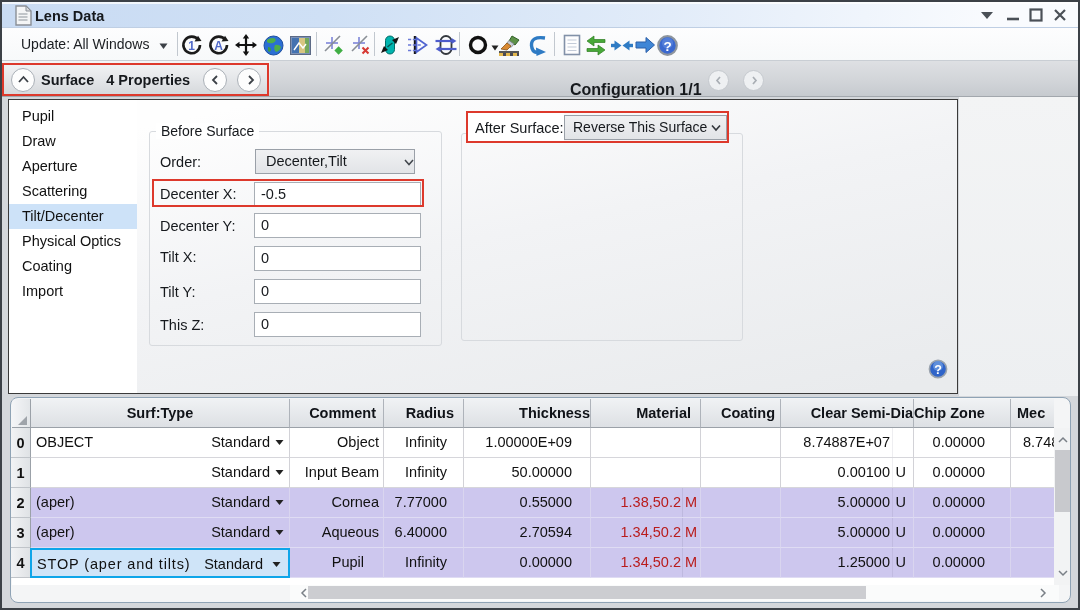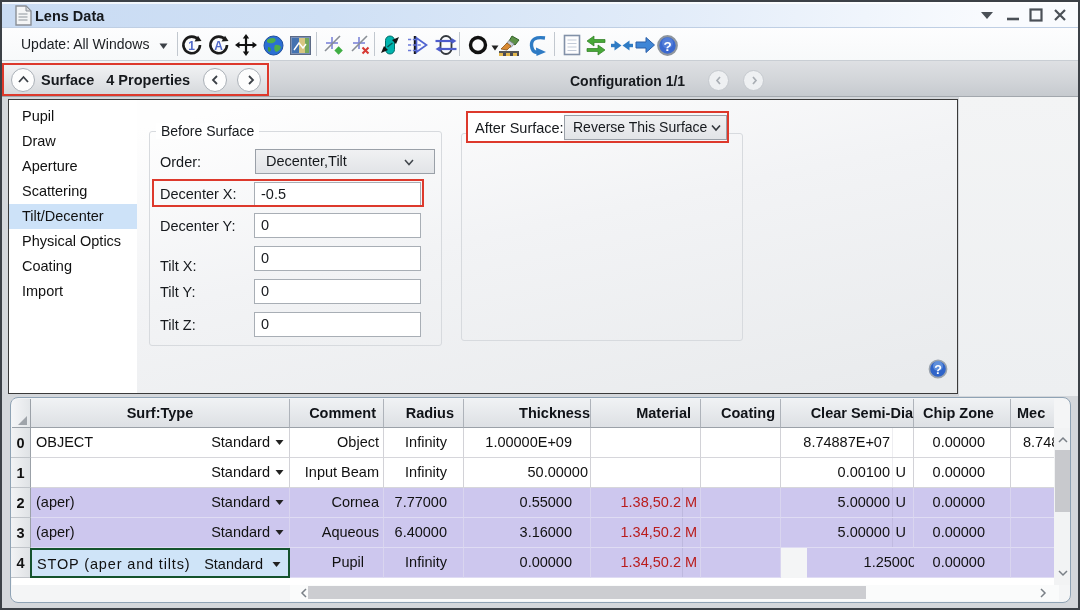--- a/index.html
+++ b/index.html
@@ -184,21 +184,21 @@
     </svg>
   <div class="bold14 abs" style="left:39px;top:11px">Surface&nbsp;&nbsp;&nbsp;4 Properties</div>
   <div class="circbtn" style="left:201px;top:7px;width:24px;height:24px;"></div>
   <svg class="abs" style="left:208px;top:13px" width="10" height="12">
       <path d="M7 2 L3 6 L7 10" fill="none" stroke="#3c4147" stroke-width="1.8"></path>
     </svg>
   <div class="circbtn" style="left:235px;top:7px;width:24px;height:24px;"></div>
   <svg class="abs" style="left:244px;top:13px" width="10" height="12">
       <path d="M3 2 L7 6 L3 10" fill="none" stroke="#3c4147" stroke-width="1.8"></path>
     </svg>
-  <div class="bold14 abs" style="left:568px;top:12px;font-size:14px;">Configuration 1/1</div>
+  <div class="bold14 abs" style="left:568px;top:20px;font-size:16px;">Configuration 1/1</div>
   <div class="circbtn" style="left:706px;top:9px;width:21px;height:21px;background:#eef0f2;border-color:#c5c9ce;"></div>
   <svg class="abs" style="left:712px;top:14px" width="9" height="11">
       <path d="M6 2 L3 5.5 L6 9" fill="none" stroke="#a9aeb4" stroke-width="1.7"></path>
     </svg>
   <div class="circbtn" style="left:741px;top:9px;width:21px;height:21px;background:#eef0f2;border-color:#c5c9ce;"></div>
   <svg class="abs" style="left:748px;top:14px" width="9" height="11">
       <path d="M3 2 L6 5.5 L3 9" fill="none" stroke="#a9aeb4" stroke-width="1.7"></path>
     </svg>
 </div>
 <div class="redbox" style="left:2px;top:63px;width:267px;height:33px;"></div>
@@ -215,34 +215,34 @@
     <div class="sel">Tilt/Decenter</div>
     <div>Physical Optics</div>
     <div>Coating</div>
     <div>Import</div>
   </div>
 </div>
 
 <div class="grpbox" style="left:149px;top:131px;width:293px;height:215px;"></div>
 <div class="grplabel" style="left:156px;top:123px;">Before Surface</div>
 <div class="lbl" style="left:160px;top:154px;">Order:</div>
-<div class="drop" style="left:255px;top:149px;width:180px;height:25px;">Decenter,Tilt</div>
+<div class="drop" style="left:255px;top:149px;width:160px;height:25px;">Decenter,Tilt</div>
 <svg class="abs" style="left:404px;top:159px;z-index:5" width="10" height="7">
     <path d="M1 1 L5 5.5 L9 1" fill="none" stroke="#41464c" stroke-width="1.5"></path>
   </svg>
 <div class="lbl" style="left:160px;top:186px;">Decenter X:</div>
 <div class="input" style="left:254px;top:182px;width:167px;height:25px;">-0.5</div>
 <div class="redbox" style="left:152px;top:179px;width:272px;height:28px;"></div>
 <div class="lbl" style="left:160px;top:218px;">Decenter Y:</div>
 <div class="input" style="left:254px;top:213px;width:167px;height:25px;">0</div>
-<div class="lbl" style="left:160px;top:258px;">Tilt X:</div>
+<div class="lbl" style="left:160px;top:249px;">Tilt X:</div>
 <div class="input" style="left:254px;top:246px;width:167px;height:25px;">0</div>
 <div class="lbl" style="left:160px;top:284px;">Tilt Y:</div>
 <div class="input" style="left:254px;top:279px;width:167px;height:25px;">0</div>
-<div class="lbl" style="left:160px;top:317px;">Tilt Z:</div>
+<div class="lbl" style="left:160px;top:317px;">This Z:</div>
 <div class="input" style="left:254px;top:312px;width:167px;height:25px;">0</div>
 
 <div class="grpbox" style="left:461px;top:133px;width:282px;height:208px;"></div>
 <div class="abs" style="left:468px;top:113px;width:96px;height:28px;background:#fff;"></div>
 <div class="lbl" style="left:475px;top:120px;">After Surface:</div>
 <div class="drop" style="left:564px;top:115px;width:163px;height:25px;padding-left:8px;font-size:14px;">Reverse This Surface</div>
 <svg class="abs" style="left:711px;top:124px;z-index:5" width="10" height="8">
     <path d="M1 1.5 L5 6 L9 1.5" fill="none" stroke="#33373c" stroke-width="1.6"></path>
   </svg>
 <div class="redbox" style="left:466px;top:111px;width:263px;height:32px;"></div>
@@ -260,21 +260,21 @@
         <path d="M9 0 V9 H0 z" fill="#9fa4aa"></path>
       </svg>
   </div>
   <div class="gh cellsep" style="left:20px;width:259px;text-align:center;line-height:29px;">Surf:Type</div>
   <div class="gh cellsep" style="left:279px;width:94px;text-align:right;line-height:29px;padding-right:7px;">Comment</div>
   <div class="gh cellsep" style="left:373px;width:80px;text-align:right;line-height:29px;padding-right:9px;">Radius</div>
   <div class="gh cellsep" style="left:453px;width:127px;text-align:right;line-height:29px;">Thickness</div>
   <div class="gh cellsep" style="left:580px;width:110px;text-align:right;line-height:29px;padding-right:9px;">Material</div>
   <div class="gh cellsep" style="left:690px;width:80px;text-align:right;line-height:29px;padding-right:5px;">Coating</div>
   <div class="gh cellsep" style="left:770px;width:133px;text-align:right;line-height:29px;">Clear Semi-Dia</div>
-  <div class="gh cellsep" style="left:903px;width:97px;text-align:center;line-height:29px;padding-right:7px;">Chip Zone</div>
+  <div class="gh cellsep" style="left:903px;width:97px;text-align:left;line-height:29px;padding-right:7px;">Chip Zone</div>
   <div class="gh" style="left:1000px;width:43px;text-align:left;line-height:29px;padding-left:6px;">Mec</div>
   <div id="rows">
       <div class="row" style="left:0;top:30px;width:1043px;">
         <div class="rownum">0</div>
         <div class="cell" style="left:20px;width:259px;">
           <span style="position:absolute;left:5px;">OBJECT</span>
           <span style="position:absolute;right:19px;">Standard</span>
           <svg style="position:absolute;right:5px;top:11px" width="9" height="7">
             <path d="M0.5 1 h8 l-4 5 z" fill="#222"></path>
           </svg>
@@ -299,21 +299,21 @@
         <div class="rownum">1</div>
         <div class="cell" style="left:20px;width:259px;">
           <span style="position:absolute;left:5px;"></span>
           <span style="position:absolute;right:19px;">Standard</span>
           <svg style="position:absolute;right:5px;top:11px" width="9" height="7">
             <path d="M0.5 1 h8 l-4 5 z" fill="#222"></path>
           </svg>
         </div>
         <div class="cell" style="left:279px;width:94px;text-align:right;padding-right:4px;">Input Beam</div>
         <div class="cell" style="left:373px;width:80px;text-align:right;padding-right:16px;">Infinity</div>
-        <div class="cell" style="left:453px;width:127px;text-align:right;padding-right:2px;">50.00000</div>
+        <div class="cell" style="left:453px;width:127px;text-align:right;padding-right:18px;">50.00000</div>
         <div class="cell gray" style="left:580px;width:110px;">
           <span style="position:absolute;right:19px;"></span>
           <span style="position:absolute;right:3px;"></span>
         </div>
         <div class="cell" style="left:690px;width:80px;"></div>
         <div class="cell" style="left:770px;width:133px;">
           <span style="position:absolute;right:23px;">0.00100</span>
           <span style="position:absolute;right:7px;">U</span>
           <i style="position:absolute;right:20px;top:0;bottom:0;width:1px;background:rgba(90,90,120,0.10);"></i>
         </div>
@@ -350,21 +350,21 @@
         <div class="rownum">3</div>
         <div class="cell lav lav2" style="left:20px;width:259px;">
           <span style="position:absolute;left:5px;">(aper)</span>
           <span style="position:absolute;right:19px;">Standard</span>
           <svg style="position:absolute;right:5px;top:11px" width="9" height="7">
             <path d="M0.5 1 h8 l-4 5 z" fill="#222"></path>
           </svg>
         </div>
         <div class="cell lav lav2" style="left:279px;width:94px;text-align:right;padding-right:4px;">Aqueous</div>
         <div class="cell lav lav2" style="left:373px;width:80px;text-align:right;padding-right:16px;">6.40000</div>
-        <div class="cell lav lav2" style="left:453px;width:127px;text-align:right;padding-right:18px;">3.16000</div>
+        <div class="cell lav lav2" style="left:453px;width:127px;text-align:right;padding-right:18px;">2.70594</div>
         <div class="cell lav lav2 gray" style="left:580px;width:110px;">
           <span style="position:absolute;right:19px;">1.34,50.2</span>
           <span style="position:absolute;right:3px;">M</span>
           <i style="position:absolute;right:17px;top:0;bottom:0;width:1px;background:rgba(90,90,120,0.13);"></i>
         </div>
         <div class="cell lav lav2" style="left:690px;width:80px;"></div>
         <div class="cell lav lav2" style="left:770px;width:133px;">
           <span style="position:absolute;right:23px;">5.00000</span>
           <span style="position:absolute;right:7px;">U</span>
           <i style="position:absolute;right:20px;top:0;bottom:0;width:1px;background:rgba(90,90,120,0.10);"></i>
@@ -377,21 +377,21 @@
         <div class="cell lav lav2" style="left:20px;width:259px;"></div>
         <div class="cell lav lav2" style="left:279px;width:94px;text-align:right;padding-right:19px;">Pupil</div>
         <div class="cell lav lav2" style="left:373px;width:80px;text-align:right;padding-right:16px;">Infinity</div>
         <div class="cell lav lav2" style="left:453px;width:127px;text-align:right;padding-right:18px;">0.00000</div>
         <div class="cell lav lav2 gray" style="left:580px;width:110px;">
           <span style="position:absolute;right:19px;">1.34,50.2</span>
           <span style="position:absolute;right:3px;">M</span>
           <i style="position:absolute;right:17px;top:0;bottom:0;width:1px;background:rgba(90,90,120,0.13);"></i>
         </div>
         <div class="cell lav lav2" style="left:690px;width:80px;"></div>
-        <div class="cell lav lav2" style="left:796px;width:133px;">
+        <div class="cell lav lav2" style="left:770px;width:133px;">
           <span style="position:absolute;right:23px;">1.25000</span>
           <span style="position:absolute;right:7px;">U</span>
           <i style="position:absolute;right:20px;top:0;bottom:0;width:1px;background:rgba(90,90,120,0.10);"></i>
         </div>
         <div class="cell lav lav2" style="left:903px;width:97px;text-align:right;padding-right:25px;">0.00000</div>
         <div class="cell lav lav2" style="left:1000px;width:43px;padding-left:12px;border-right:none;"></div>
       </div>
     </div>
   <div class="abs" style="left:1px;top:180px;width:1042px;height:7px;background:#fff;"></div>
 
@@ -409,19 +409,19 @@
     <svg class="abs" style="left:4px;top:8px" width="10" height="8">
         <path d="M1 6 L5 2 L9 6" fill="none" stroke="#7a8087" stroke-width="1.5"></path>
       </svg>
     <div class="abs" style="left:1px;top:22px;width:15px;height:62px;background:#c8c9cd;"></div>
     <svg class="abs" style="left:4px;bottom:8px" width="10" height="8">
         <path d="M1 2 L5 6 L9 2" fill="none" stroke="#7a8087" stroke-width="1.5"></path>
       </svg>
   </div>
 </div>
 
-<div class="abs" style="left:30px;top:548px;width:260px;height:30px;border:2px solid #14532d;background:#cfe4f8;z-index:20;">
+<div class="abs" style="left:30px;top:548px;width:260px;height:30px;border:2px solid #0ea5e9;background:#cfe4f8;z-index:20;">
   <div class="abs" style="left:5px;top:2px;font-size:14.5px;letter-spacing:0.85px;color:#111;line-height:24px;">STOP (aper and tilts)</div>
   <div class="abs" style="right:25px;top:2px;font-size:14.5px;color:#111;line-height:24px;">Standard</div>
   <svg class="abs" style="right:7px;top:11px" width="9" height="7">
       <path d="M0.5 1 h8 l-4 5 z" fill="#222"></path>
     </svg>
 </div>
 
 </body></html>

